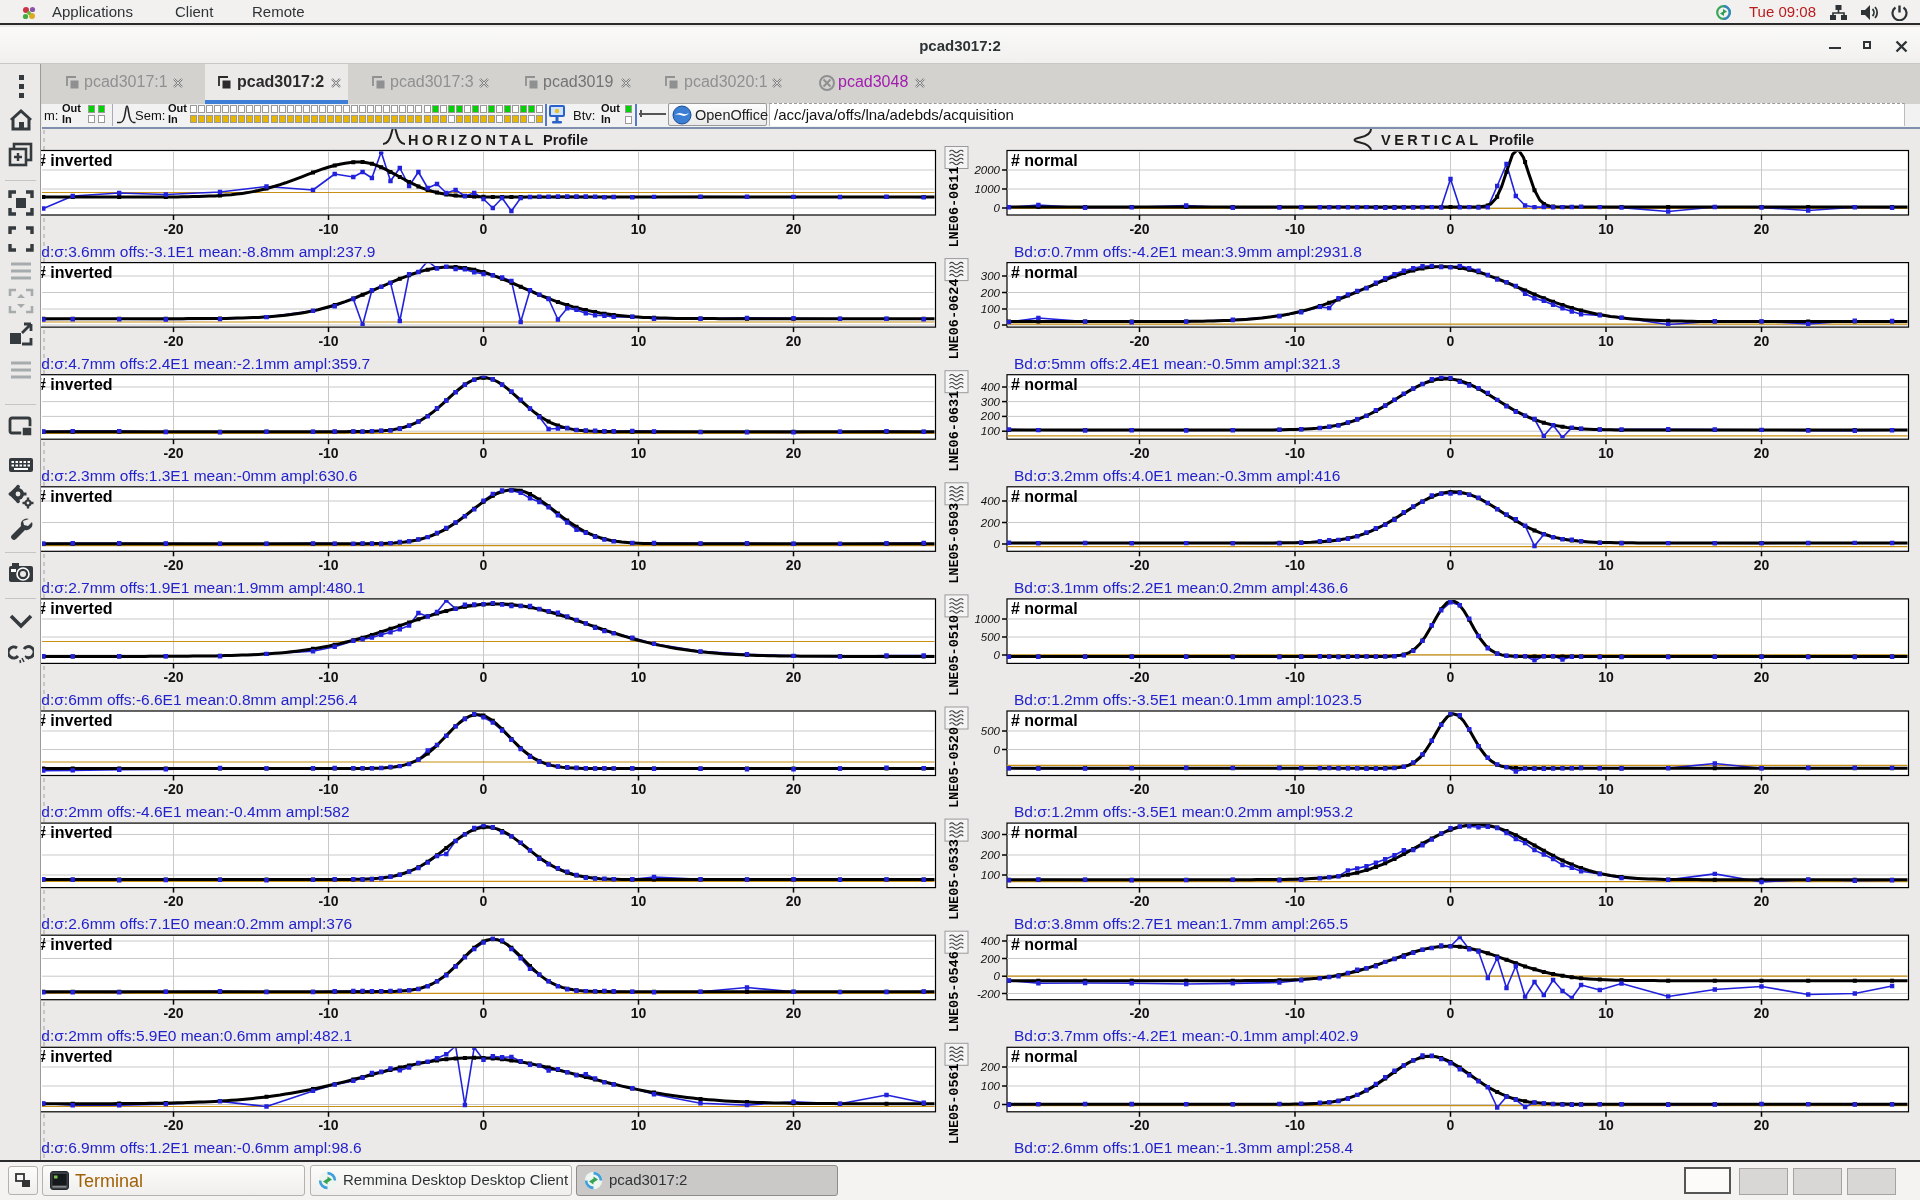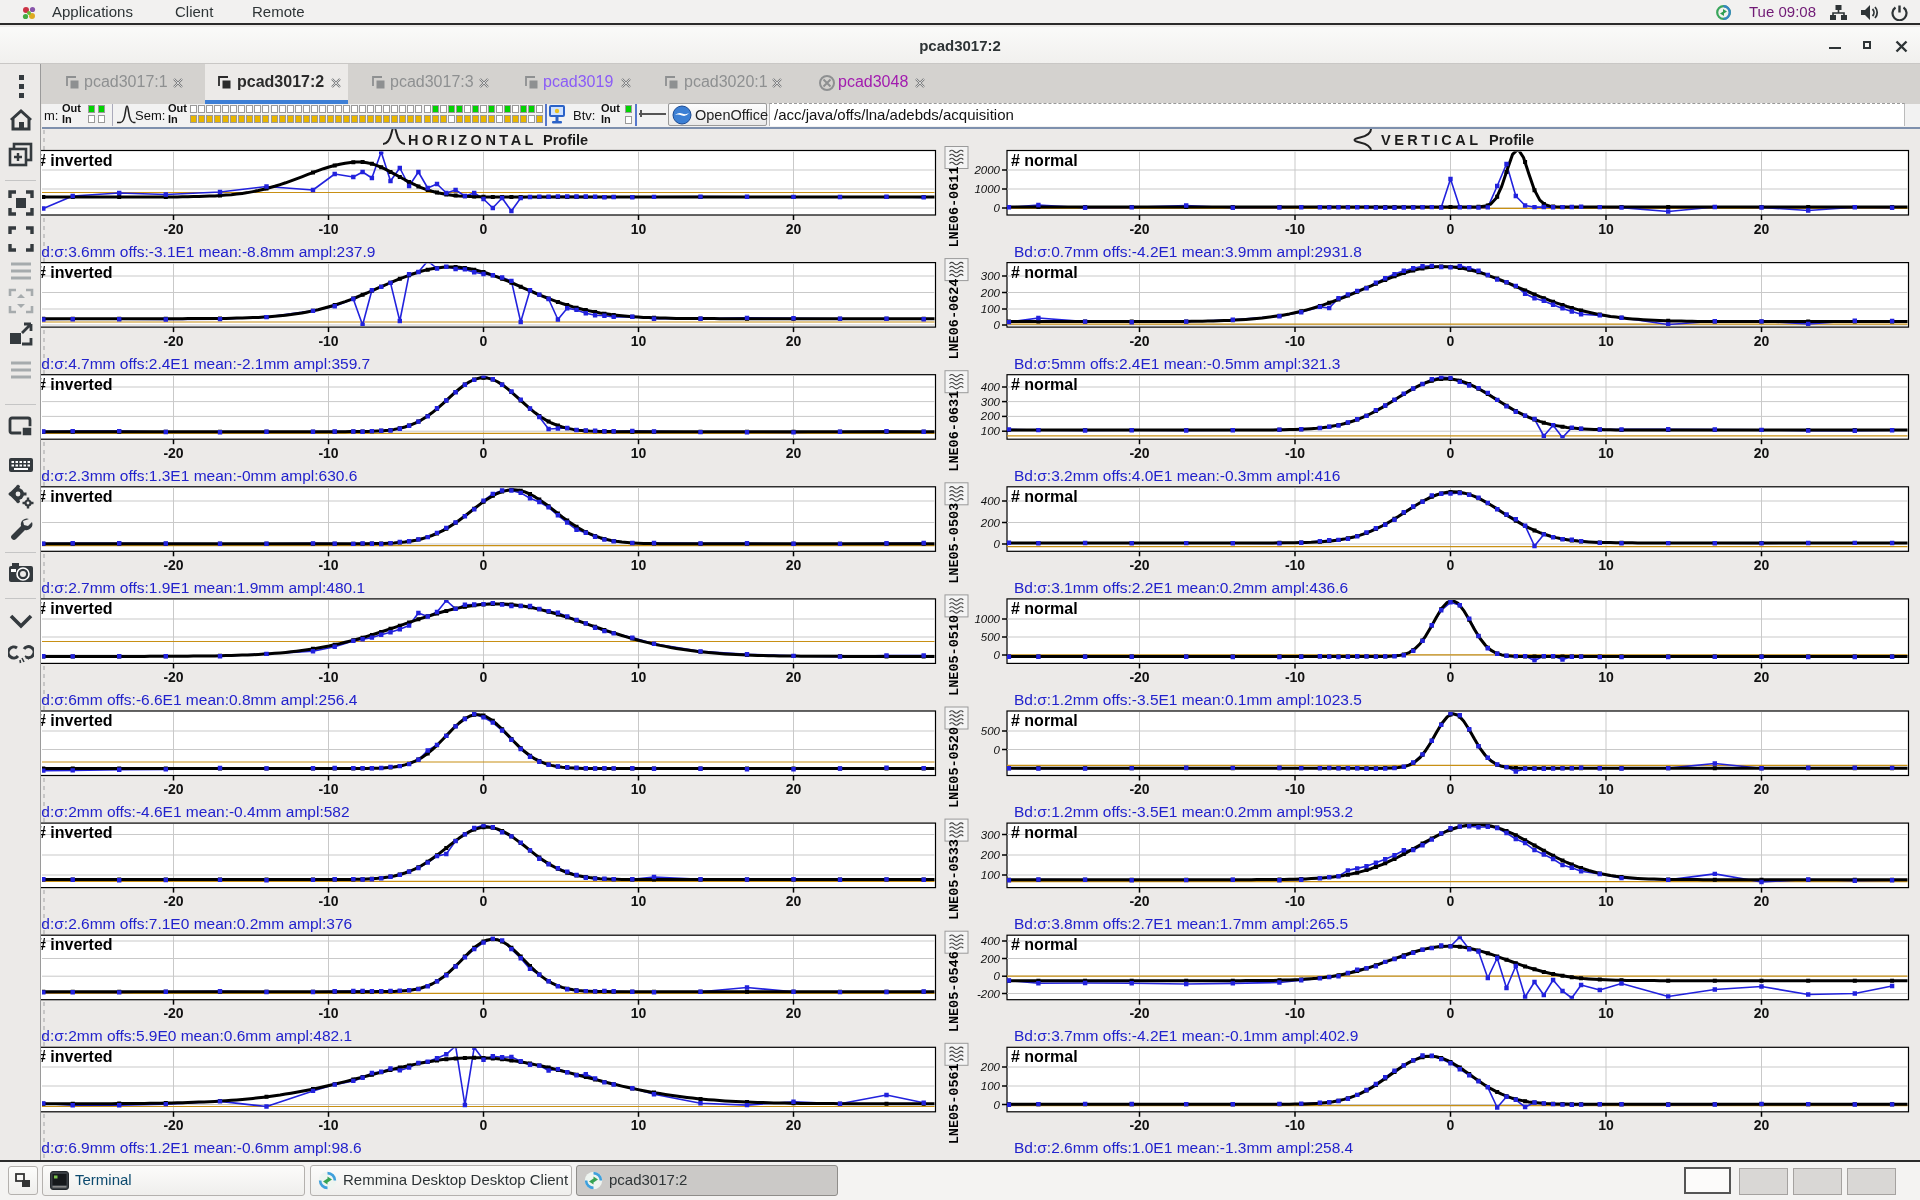--- a/index.html
+++ b/index.html
@@ -673,21 +673,21 @@
       <circle cx="8" cy="8" r="2" fill="#66bb33"></circle>
     </svg>
     <div style="position:absolute;left:52px;top:3px;font-size:15px;color:#2e3436">Applications</div>
     <div style="position:absolute;left:175px;top:3px;font-size:15px;color:#2e3436">Client</div>
     <div style="position:absolute;left:252px;top:3px;font-size:15px;color:#2e3436">Remote</div>
     <svg style="position:absolute;left:1716px;top:5px" width="15" height="15">
       <circle cx="7.5" cy="7.5" r="6.3" fill="none" stroke="#3aa65c" stroke-width="2.2"></circle>
       <path d="M7.5 1.2 a6.3 6.3 0 0 1 6.3 6.3 l0 0 a6.3 6.3 0 0 1 -6.3 6.3" fill="none" stroke="#3584c6" stroke-width="2.2"></path>
       <path d="M4 8.5 l4 -2.5 v5z M11 6.5 l-4 2.5 v-5z" fill="#2f9e52"></path>
     </svg>
-    <div style="position:absolute;left:1749px;top:3px;font-size:15px;color:#701a75">Tue 09:08</div>
+    <div style="position:absolute;left:1749px;top:3px;font-size:15px;color:#b91c1c">Tue 09:08</div>
     <svg style="position:absolute;left:1830px;top:5px" width="17" height="15">
       <rect x="5.5" y="0" width="6" height="5" fill="#2e3436"></rect>
       <rect x="0" y="10" width="6" height="5" fill="#2e3436"></rect>
       <rect x="11" y="10" width="6" height="5" fill="#2e3436"></rect>
       <path d="M8.5 5 v3 M3 10 v-2 h11 v2" stroke="#2e3436" stroke-width="1.6" fill="none"></path>
     </svg>
     <svg style="position:absolute;left:1860px;top:4px" width="19" height="17">
       <path d="M1 6 h4 l5 -5 v15 l-5 -5 h-4z" fill="#2e3436"></path>
       <path d="M12.5 5 a5 5 0 0 1 0 7 M15 3 a8 8 0 0 1 0 11" fill="none" stroke="#2e3436" stroke-width="1.8"></path>
     </svg>
@@ -729,21 +729,21 @@
     </svg>
     <div style="position:absolute;left:390px;top:73px;font-size:16px;font-weight:normal;color:#8e9091">pcad3017:3</div>
     <svg style="position:absolute;left:477px;top:76px" width="14" height="14">
       <path d="M3 3 L11 11 M11 3 L3 11" stroke="#77797a" stroke-width="2.2"></path>
       <path d="M3 3 L11 11 M11 3 L3 11" stroke="#fff" stroke-width="0.7"></path>
     </svg>
     <svg style="position:absolute;left:524px;top:75px" width="16" height="16">
       <path d="M2 11 v-9 h9" fill="none" stroke="#8e9091" stroke-width="1.8"></path>
       <rect x="5.5" y="5.5" width="8" height="8" fill="#8e9091"></rect>
     </svg>
-    <div style="position:absolute;left:543px;top:73px;font-size:16px;font-weight:normal;color:#8b5cf6">pcad3019</div>
+    <div style="position:absolute;left:543px;top:73px;font-size:16px;font-weight:normal;color:#737373">pcad3019</div>
     <svg style="position:absolute;left:619px;top:76px" width="14" height="14">
       <path d="M3 3 L11 11 M11 3 L3 11" stroke="#77797a" stroke-width="2.2"></path>
       <path d="M3 3 L11 11 M11 3 L3 11" stroke="#fff" stroke-width="0.7"></path>
     </svg>
     <svg style="position:absolute;left:664px;top:75px" width="16" height="16">
       <path d="M2 11 v-9 h9" fill="none" stroke="#8e9091" stroke-width="1.8"></path>
       <rect x="5.5" y="5.5" width="8" height="8" fill="#8e9091"></rect>
     </svg>
     <div style="position:absolute;left:684px;top:73px;font-size:16px;font-weight:normal;color:#8e9091">pcad3020:1</div>
     <svg style="position:absolute;left:770px;top:76px" width="14" height="14">
@@ -985,21 +985,21 @@
       <rect x="1" y="1" width="8" height="7" fill="none" stroke="#333" stroke-width="1.8"></rect>
       <rect x="7" y="7" width="8" height="7" fill="#333"></rect>
     </svg>
     <div style="position:absolute;left:42px;top:1165px;width:263px;height:31px;background:linear-gradient(#fcfcfb,#efeeec);border:1px solid #b4b1ae;border-radius:3px"></div>
     <svg style="position:absolute;left:50px;top:1171px" width="19" height="19">
       <rect x="0.5" y="0.5" width="18" height="18" rx="2.5" fill="#3a3f44" stroke="#23272b"></rect>
       <rect x="2.5" y="3" width="14" height="11" fill="#16191c"></rect>
       <rect x="4" y="4.5" width="3.5" height="3" fill="#7bc24c"></rect>
       <rect x="2.5" y="15" width="14" height="1.6" fill="#888"></rect>
     </svg>
-    <div style="position:absolute;left:75px;top:1171px;font-size:15px;color:#0c4a6e">Terminal</div>
+    <div style="position:absolute;left:75px;top:1171px;font-size:18px;color:#a16207">Terminal</div>
     <div style="position:absolute;left:310px;top:1165px;width:262px;height:31px;background:linear-gradient(#fcfcfb,#efeeec);border:1px solid #b4b1ae;border-radius:3px"></div>
     <svg style="position:absolute;left:318px;top:1171px" width="19" height="19">
       <circle cx="9.5" cy="9.5" r="8.7" fill="#eef4f0"></circle>
       <path d="M9.5 0.8 a8.7 8.7 0 0 1 8.7 8.7 l-2.6 0 a6.1 6.1 0 0 0 -6.1 -6.1z" fill="#3fa0dc"></path>
       <path d="M9.5 18.2 a8.7 8.7 0 0 1 -8.7 -8.7 l2.6 0 a6.1 6.1 0 0 0 6.1 6.1z" fill="#3fa0dc"></path>
       <path d="M5 10.5 l4.5 -3 v6z M14 8.5 l-4.5 3 v-6z" fill="#36a353"></path>
     </svg>
     <div style="position:absolute;left:343px;top:1171px;font-size:15px;color:#2e3436">Remmina Desktop Desktop Client</div>
     <div style="position:absolute;left:576px;top:1165px;width:262px;height:31px;background:#cbc9c7;border:1px solid #8f8d8a;border-radius:3px"></div>
     <svg style="position:absolute;left:584px;top:1171px" width="19" height="19">

